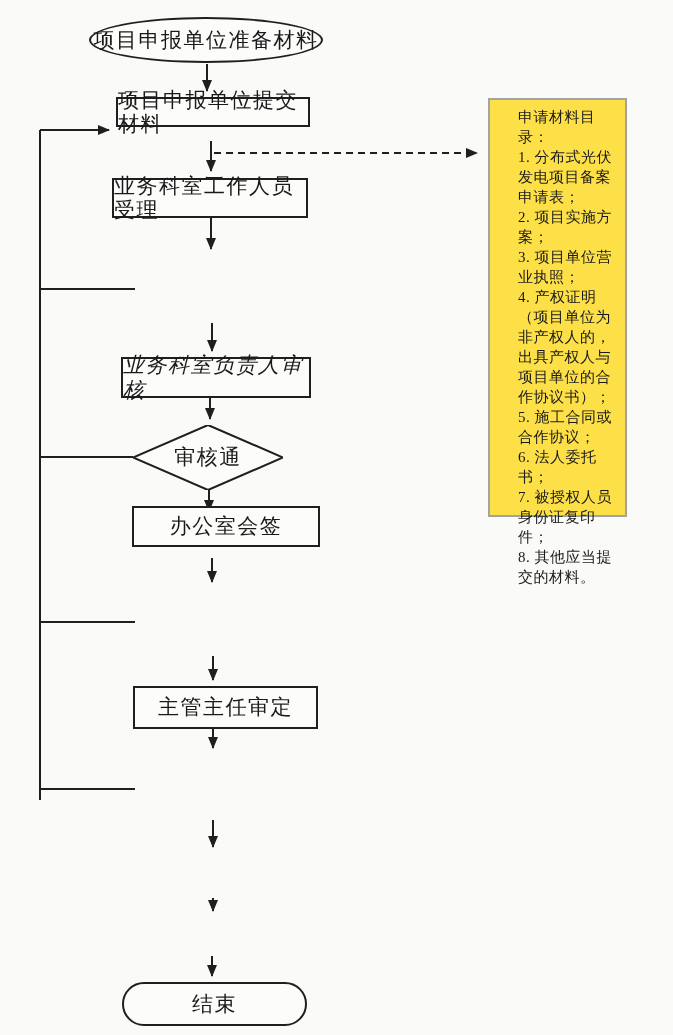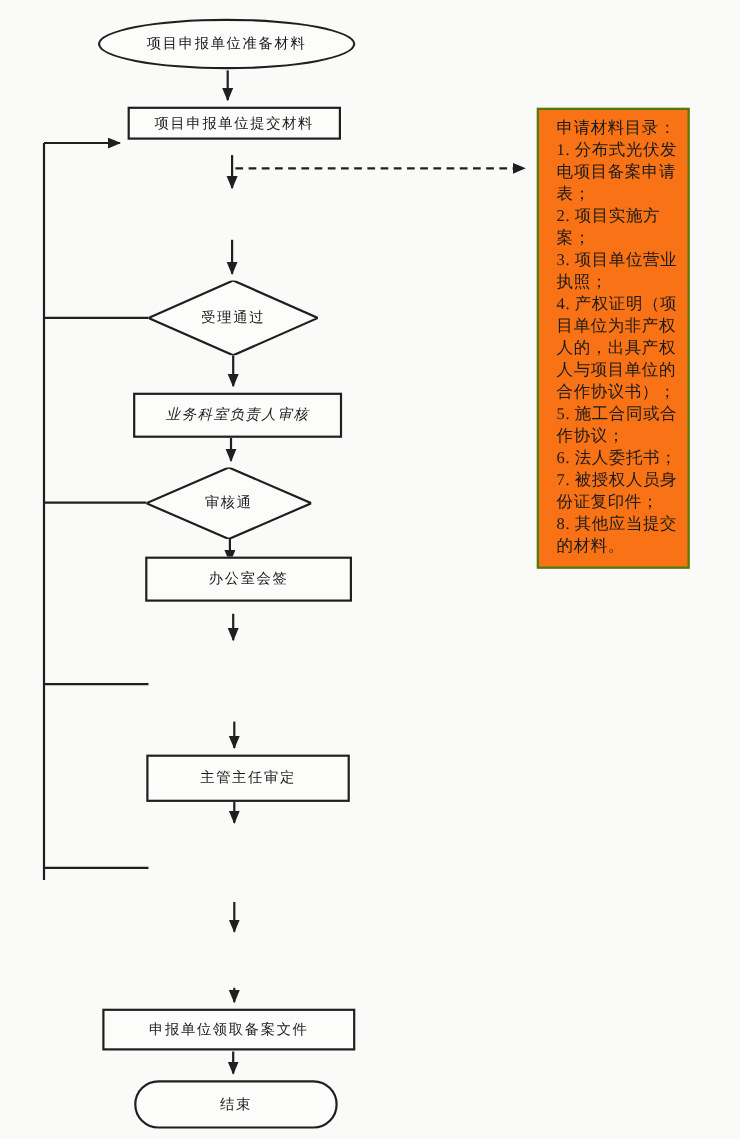--- a/index.html
+++ b/index.html
@@ -12,34 +12,34 @@
   }
   #canvas{position:relative;width:673px;height:1035px;background:#fafaf8;}
   #connectors{position:absolute;left:0;top:0;width:673px;height:1035px;}
   #connectors line{stroke:#1f1f1f;stroke-width:2;}
   .node{
     position:absolute;
     display:flex;align-items:center;justify-content:center;
     box-sizing:border-box;
     background:#fcfcfb;
     border:2px solid #1f1f1f;
-    font-size:13px;letter-spacing:1.5px;
+    font-size:21px;letter-spacing:1.5px;
     text-align:left;line-height:1.15;
   }
   .ellipse{border-radius:50%;}
   .stadium{border-radius:23px;}
   .diamond{border:none;background:transparent;}
   .diamond svg{position:absolute;left:0;top:0;width:100%;height:100%;}
   .diamond polygon{fill:#fcfcfb;stroke:#1f1f1f;stroke-width:2;vector-effect:non-scaling-stroke;}
   .diamond .lbl{position:relative;z-index:2;}
   #materials{
     position:absolute;left:488px;top:98px;width:139px;height:419px;
     box-sizing:border-box;
-    border:2px solid #4d7c0f;background:#f97316;
-    padding:7px 8px 6px 16px;
+    border:2px solid #a3a3a3;background:#fde047;
+    padding:7px 8px 6px 28px;
     font-size:15px;line-height:20px;letter-spacing:0.5px;
   }
   #materials .items{white-space:pre-line;}
 </style>
 </head>
 <body>
 
 <div id="canvas">
 
   <svg id="connectors" viewBox="0 0 673 1035" xmlns="http://www.w3.org/2000/svg">
@@ -73,27 +73,24 @@
   </svg>
 
   <div class="node ellipse" style="left:89px;top:17px;width:234px;height:46px;">
     <span>项目申报单位准备材料</span>
   </div>
 
   <div class="node" style="left:116px;top:97px;width:194px;height:30px;">
     <span>项目申报单位提交材料</span>
   </div>
 
+  <div class="node" style="left:112px;top:178px;width:196px;height:40px;">
+    <span>业务科室工作人员受理</span>
+  </div>
 
-  <div class="node diamond" style="left:135px;top:255px;width:154px;height:68px;">
-    <svg viewBox="0 0 100 100" preserveAspectRatio="none">
-        <polygon points="0,50 50,0 100,50 50,100"></polygon>
-      </svg>
-    <span class="lbl">受理通过</span>
-  </div>
 
   <div class="node" style="left:121px;top:357px;width:190px;height:41px;font-style:italic;">
     <span>业务科室负责人审核</span>
   </div>
 
   <div class="node diamond" style="left:133px;top:425px;width:150px;height:65px;">
     <svg viewBox="0 0 100 100" preserveAspectRatio="none">
         <polygon points="0,50 50,0 100,50 50,100"></polygon>
       </svg>
     <span class="lbl">审核通</span>
@@ -103,23 +100,20 @@
     <span>办公室会签</span>
   </div>
 
 
   <div class="node" style="left:133px;top:686px;width:185px;height:43px;">
     <span>主管主任审定</span>
   </div>
 
 
 
-  <div class="node" style="left:93px;top:917px;width:230px;height:38px;">
-    <span>申报单位领取备案文件</span>
-  </div>
 
   <div class="node stadium" style="left:122px;top:982px;width:185px;height:44px;">
     <span>结束</span>
   </div>
 
   <div id="materials">
     <div class="title">申请材料目录：</div>
     <div class="items">1. 分布式光伏发电项目备案申请表；
 2. 项目实施方案；
 3. 项目单位营业执照；

